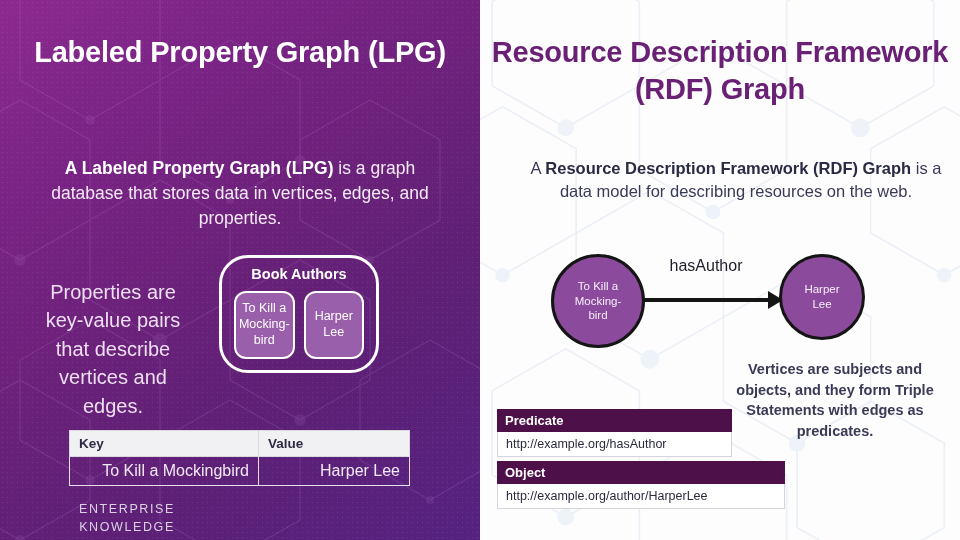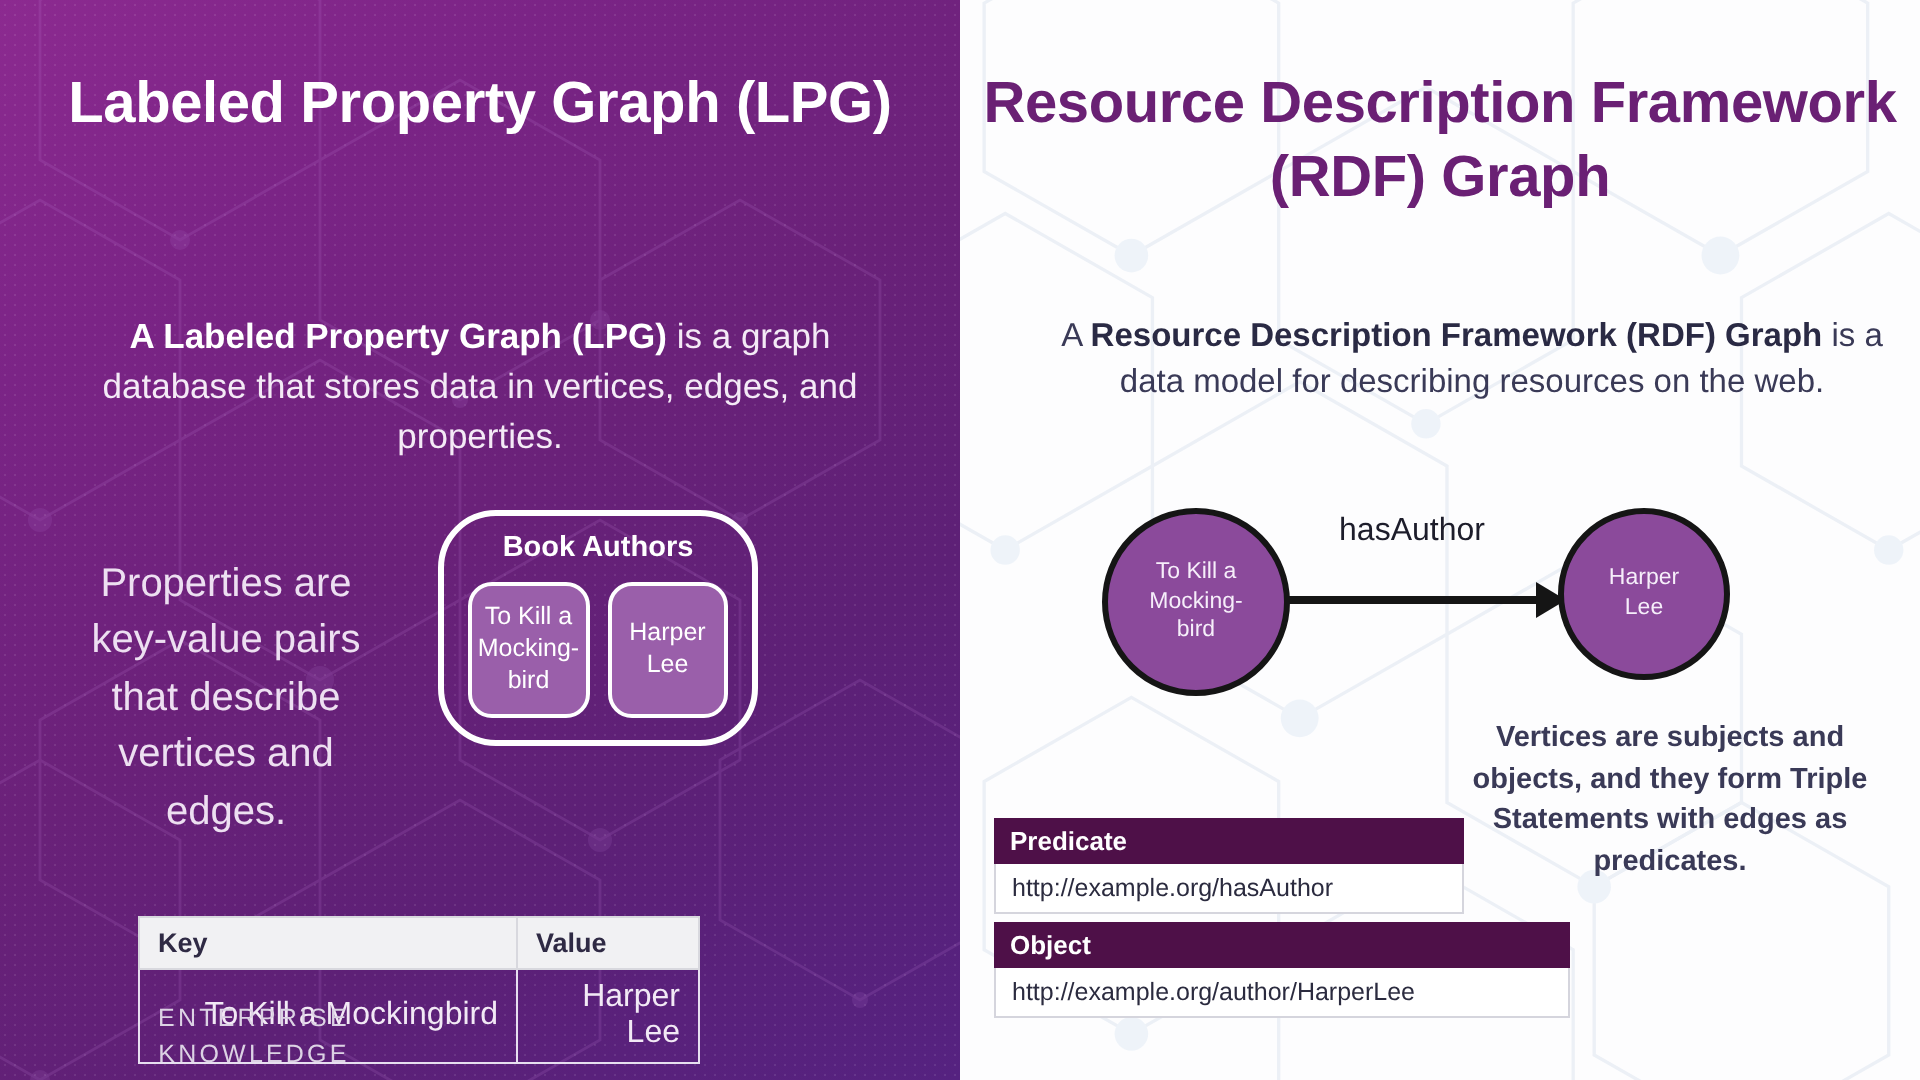--- a/index.html
+++ b/index.html
@@ -111,24 +111,23 @@
     text-align: center;
     padding: 2px;
     box-sizing: border-box;
     white-space: pre-line;
   }
 
   
   .kv-table {
     position: absolute;
     left: 69px; top: 430px;
-    width: 281px;
+    width: 341px;
     border-collapse: collapse;
     table-layout: fixed;
-    margin-top: 28px;
   }
   .kv-table th {
     background: #f1f1f3;
     color: #2f2a44;
     font-size: 13.5px;
     font-weight: bold;
     text-align: left;
     padding: 5px 9px;
     border: 1px solid #d8d8de;
   }

